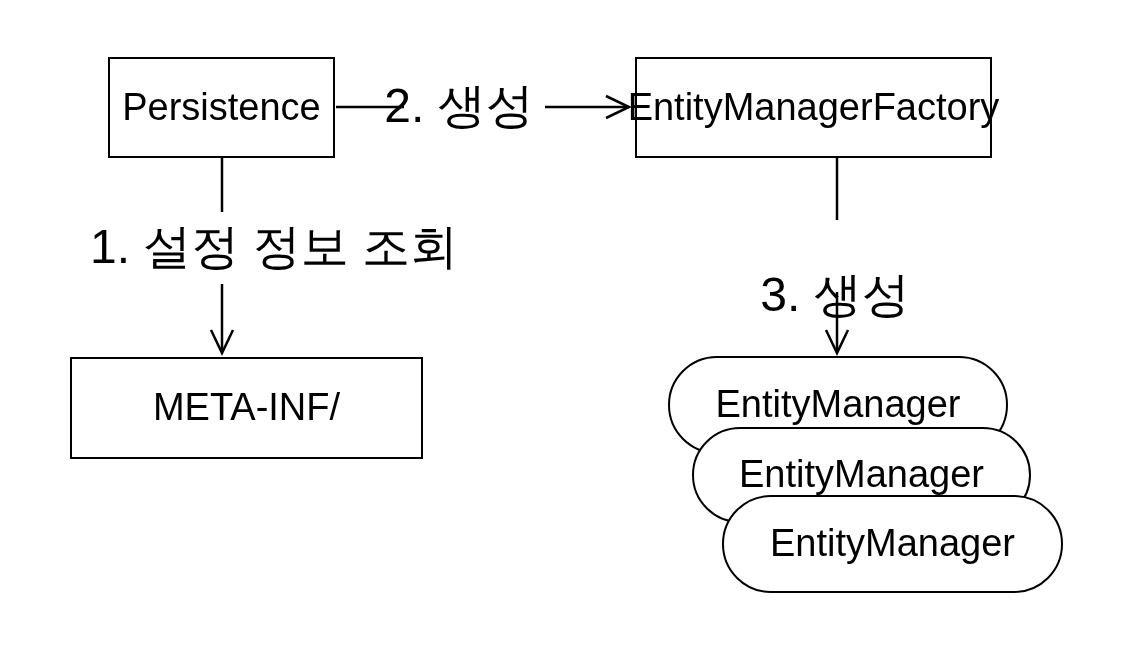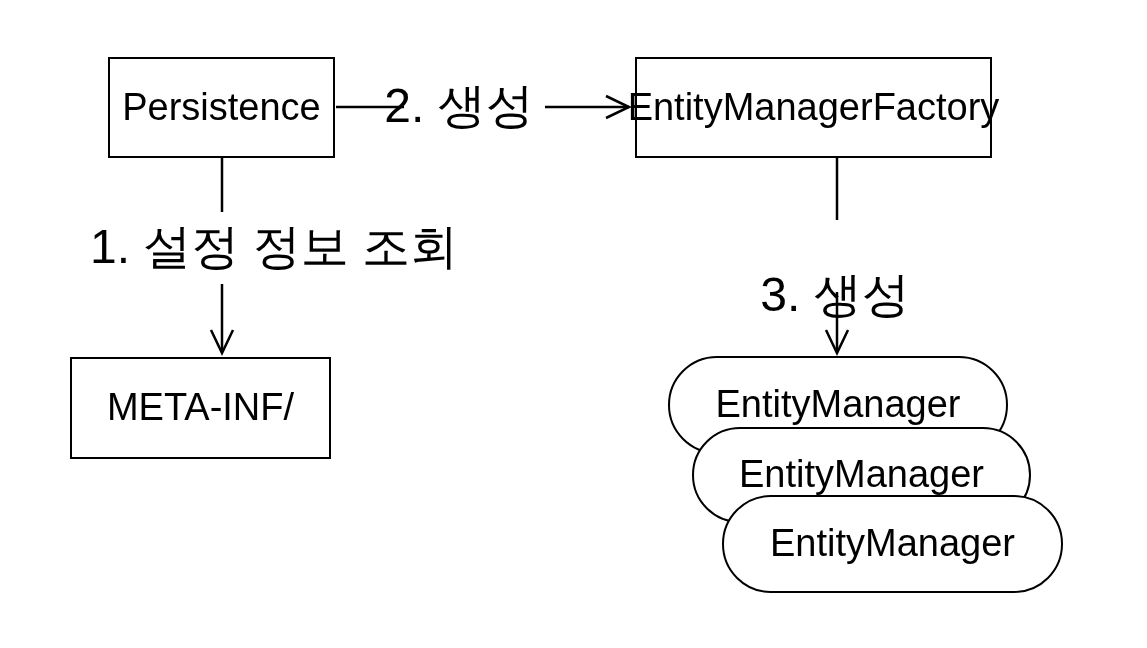--- a/index.html
+++ b/index.html
@@ -36,21 +36,21 @@
     font-size: 38px;
     font-weight: 400;
     line-height: 1.08;
     white-space: nowrap;
   }
   .rect-node { border-radius: 0; }
   .stadium-node { border-radius: 60px; }
 
   #node-persistence { left: 108px; top: 57px; width: 227px; height: 101px; z-index: 2; }
   #node-emf        { left: 635px; top: 57px; width: 357px; height: 101px; z-index: 2; }
-  #node-metainf    { left: 70px;  top: 357px; width: 261px; height: 102px; z-index: 2; justify-content: center; }
+  #node-metainf    { left: 70px;  top: 357px; width: 353px; height: 102px; z-index: 2; justify-content: center; }
 
   #node-em1 { left: 668px; top: 356px; width: 340px; height: 98px; border-radius: 49px; z-index: 1; }
   #node-em2 { left: 692px; top: 427px; width: 339px; height: 96px; border-radius: 48px; z-index: 2; }
   #node-em3 { left: 722px; top: 495px; width: 341px; height: 98px; border-radius: 49px; z-index: 3; }
 
   .edge-label {
     position: absolute;
     transform: translate(-50%, -50%);
     font-size: 48px;
     font-weight: 400;

